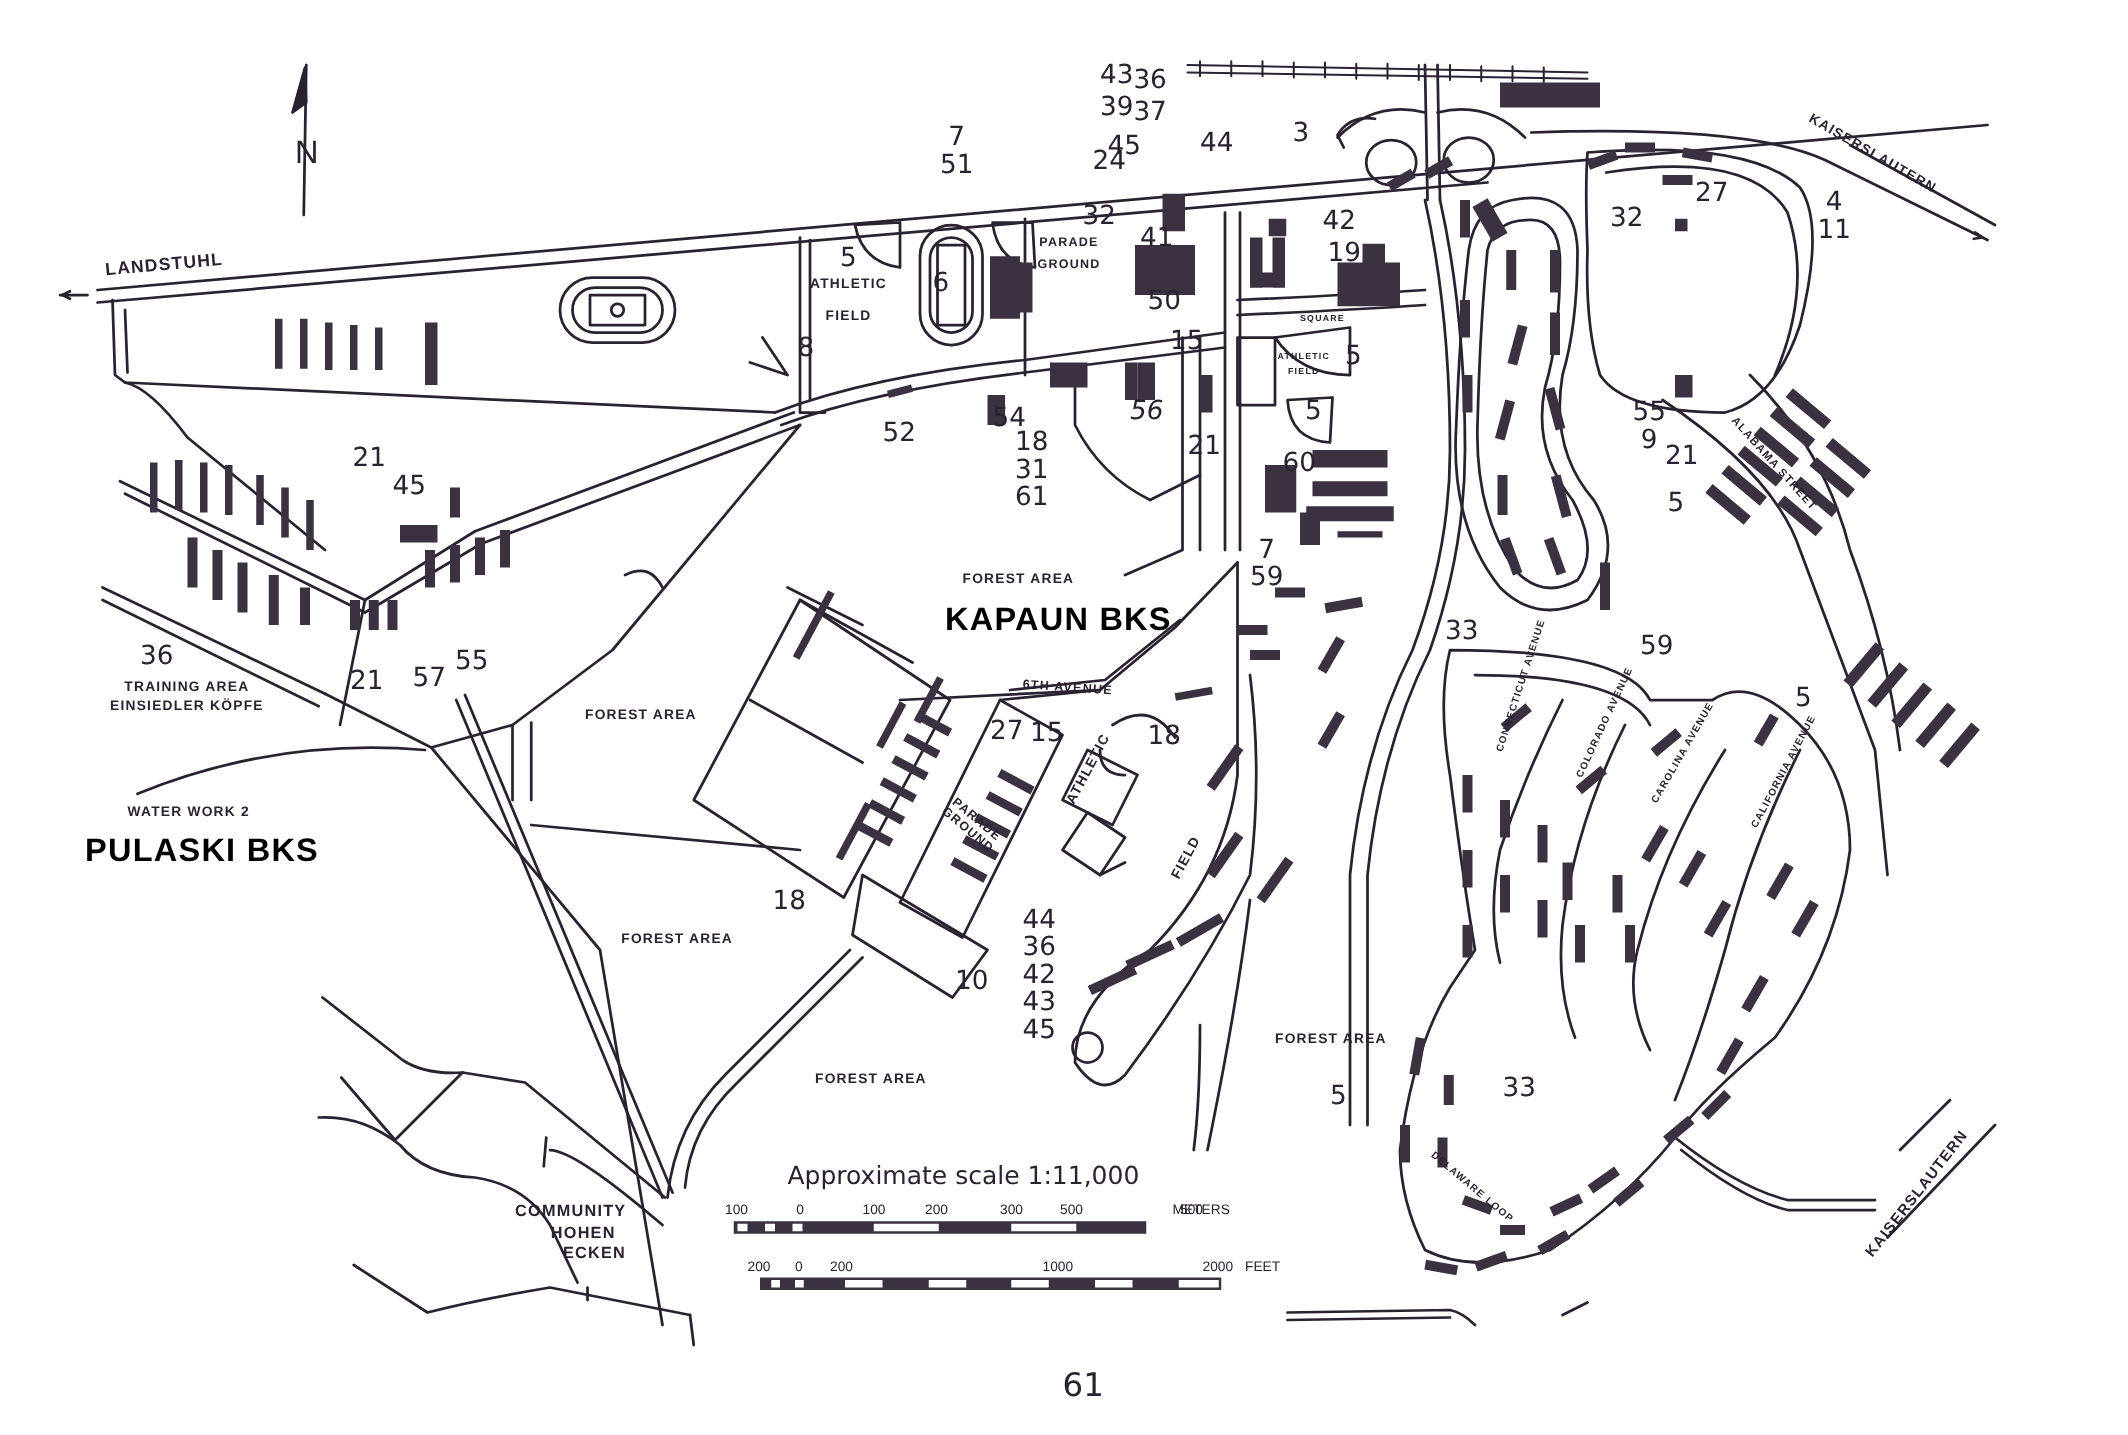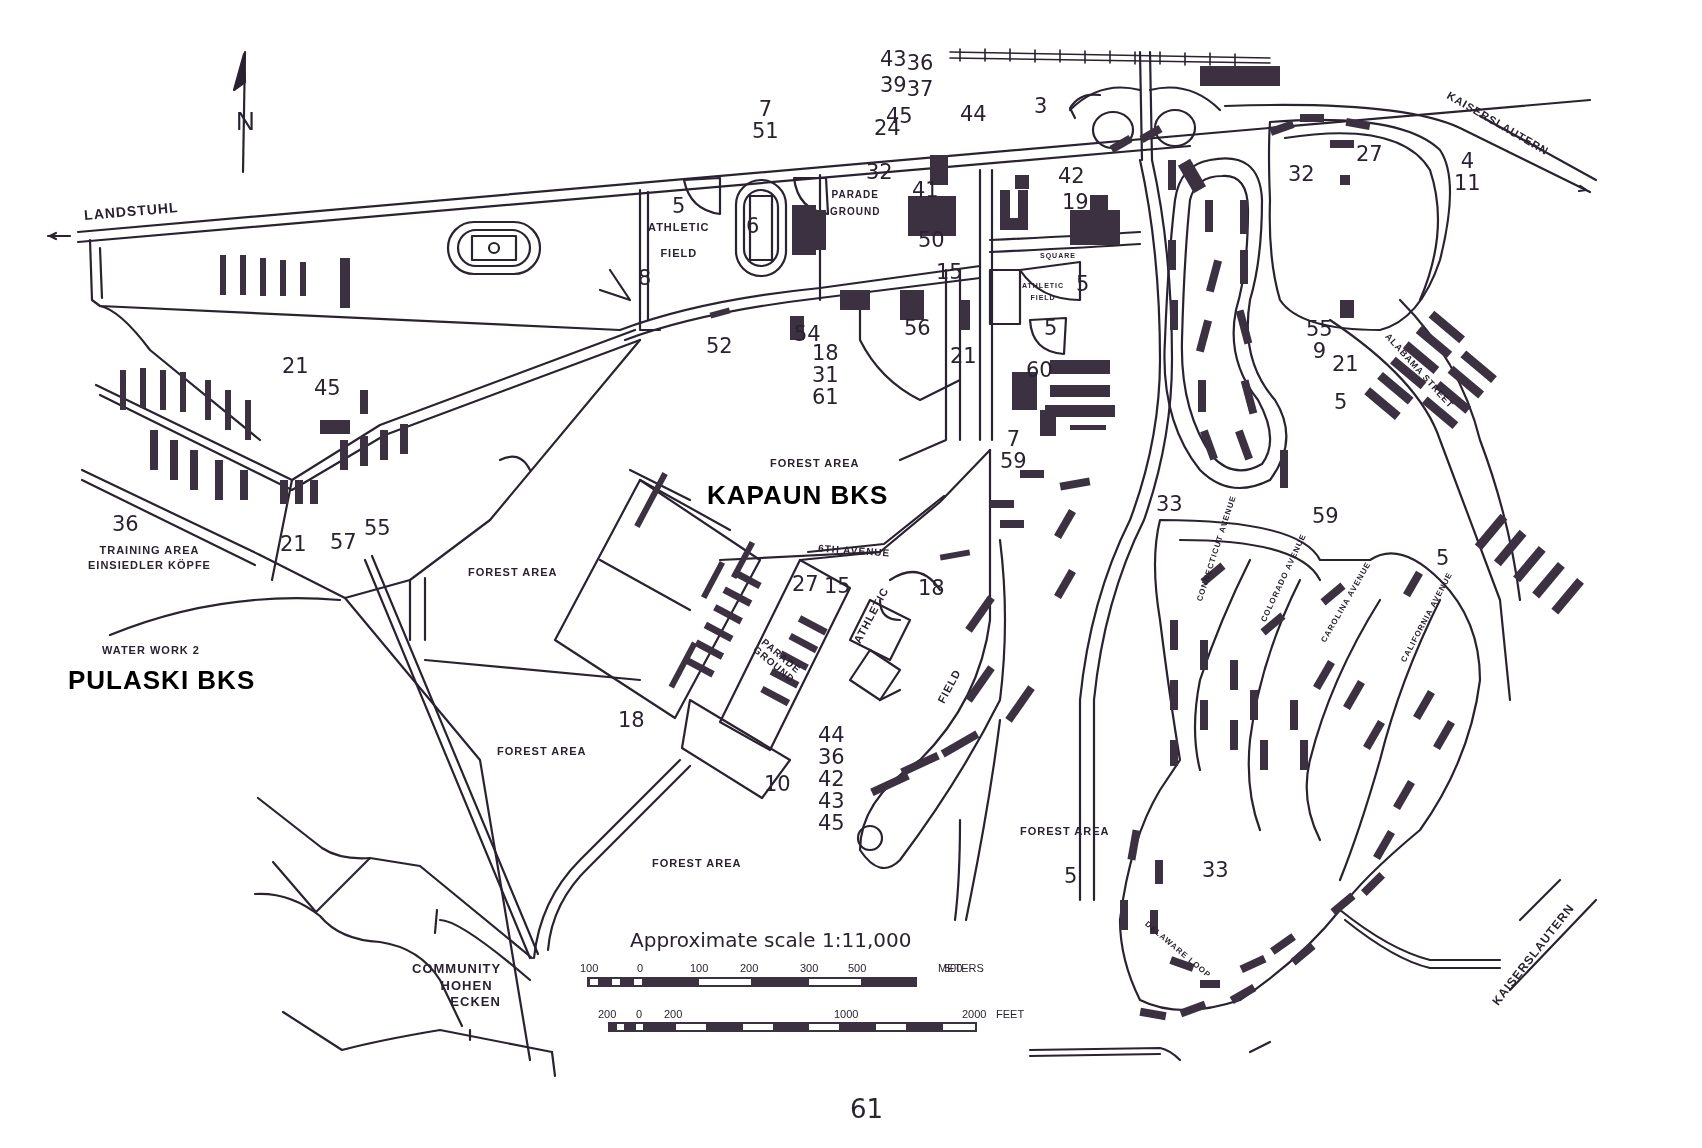--- a/index.html
+++ b/index.html
@@ -411,21 +411,21 @@
   <div>TRAINING AREA</div>
   <div style="margin-top:3px;">EINSIEDLER KÖPFE</div>
 </div>
 <div class="lbl cap" style="left:102px;top:645px;font-size:11px;">WATER WORK 2</div>
 <div class="lbl cap stack" style="left:412px;top:962px;font-size:13px;">
   <div>COMMUNITY</div>
   <div style="margin-top:3px;padding-left:20px;">HOHEN</div>
   <div style="margin-top:3px;padding-left:38px;">ECKEN</div>
 </div>
 
-<div class="lbl big" style="left:707px;top:482px;text-align:center;">KAPAUN BKS</div>
+<div class="lbl big" style="left:756px;top:482px;text-align:center;">KAPAUN BKS</div>
 <div class="lbl big" style="left:68px;top:667px;">PULASKI BKS</div>
 
 <div class="lbl num stack" style="left:880px;top:48px;"><span>43</span><span style="position:relative;top:4px;">36</span></div>
 <div class="lbl num stack" style="left:880px;top:74px;"><span>39</span><span style="position:relative;top:4px;">37</span></div>
 <div class="lbl num" style="left:886px;top:106px;">45</div>
 <div class="lbl num" style="left:874px;top:118px;">24</div>
 <div class="lbl num" style="left:960px;top:104px;">44</div>
 <div class="lbl num" style="left:1034px;top:96px;">3</div>
 <div class="lbl num stack" style="left:752px;top:98px;">7<br>51</div>
 <div class="lbl num" style="left:866px;top:162px;">32</div>
@@ -434,21 +434,21 @@
 <div class="lbl num" style="left:1062px;top:192px;">19</div>
 <div class="lbl num" style="left:672px;top:196px;">5</div>
 <div class="lbl num" style="left:746px;top:216px;">6</div>
 <div class="lbl num" style="left:918px;top:230px;">50</div>
 <div class="lbl num" style="left:936px;top:262px;">15</div>
 <div class="lbl num" style="left:638px;top:268px;">8</div>
 <div class="lbl num" style="left:1076px;top:274px;">5</div>
 <div class="lbl num" style="left:1044px;top:318px;">5</div>
 <div class="lbl num" style="left:706px;top:336px;">52</div>
 <div class="lbl num" style="left:758px;top:324px;margin-left:36px;">54</div>
-<div class="lbl num" style="left:904px;top:318px;">56</div>
+<div class="lbl num" style="left:904px;top:318px;font-style:italic;">56</div>
 <div class="lbl num" style="left:950px;top:346px;">21</div>
 <div class="lbl num stack" style="left:812px;top:342px;">18<br>31<br>61</div>
 <div class="lbl num" style="left:1026px;top:360px;">60</div>
 <div class="lbl num stack" style="left:1000px;top:428px;">7<br>59</div>
 <div class="lbl num" style="left:1288px;top:164px;">32</div>
 <div class="lbl num" style="left:1356px;top:144px;">27</div>
 <div class="lbl num stack" style="left:1454px;top:150px;">4<br>11</div>
 <div class="lbl num stack" style="left:1306px;top:318px;">55<br>9</div>
 <div class="lbl num" style="left:1332px;top:354px;">21</div>
 <div class="lbl num" style="left:1334px;top:392px;">5</div>

